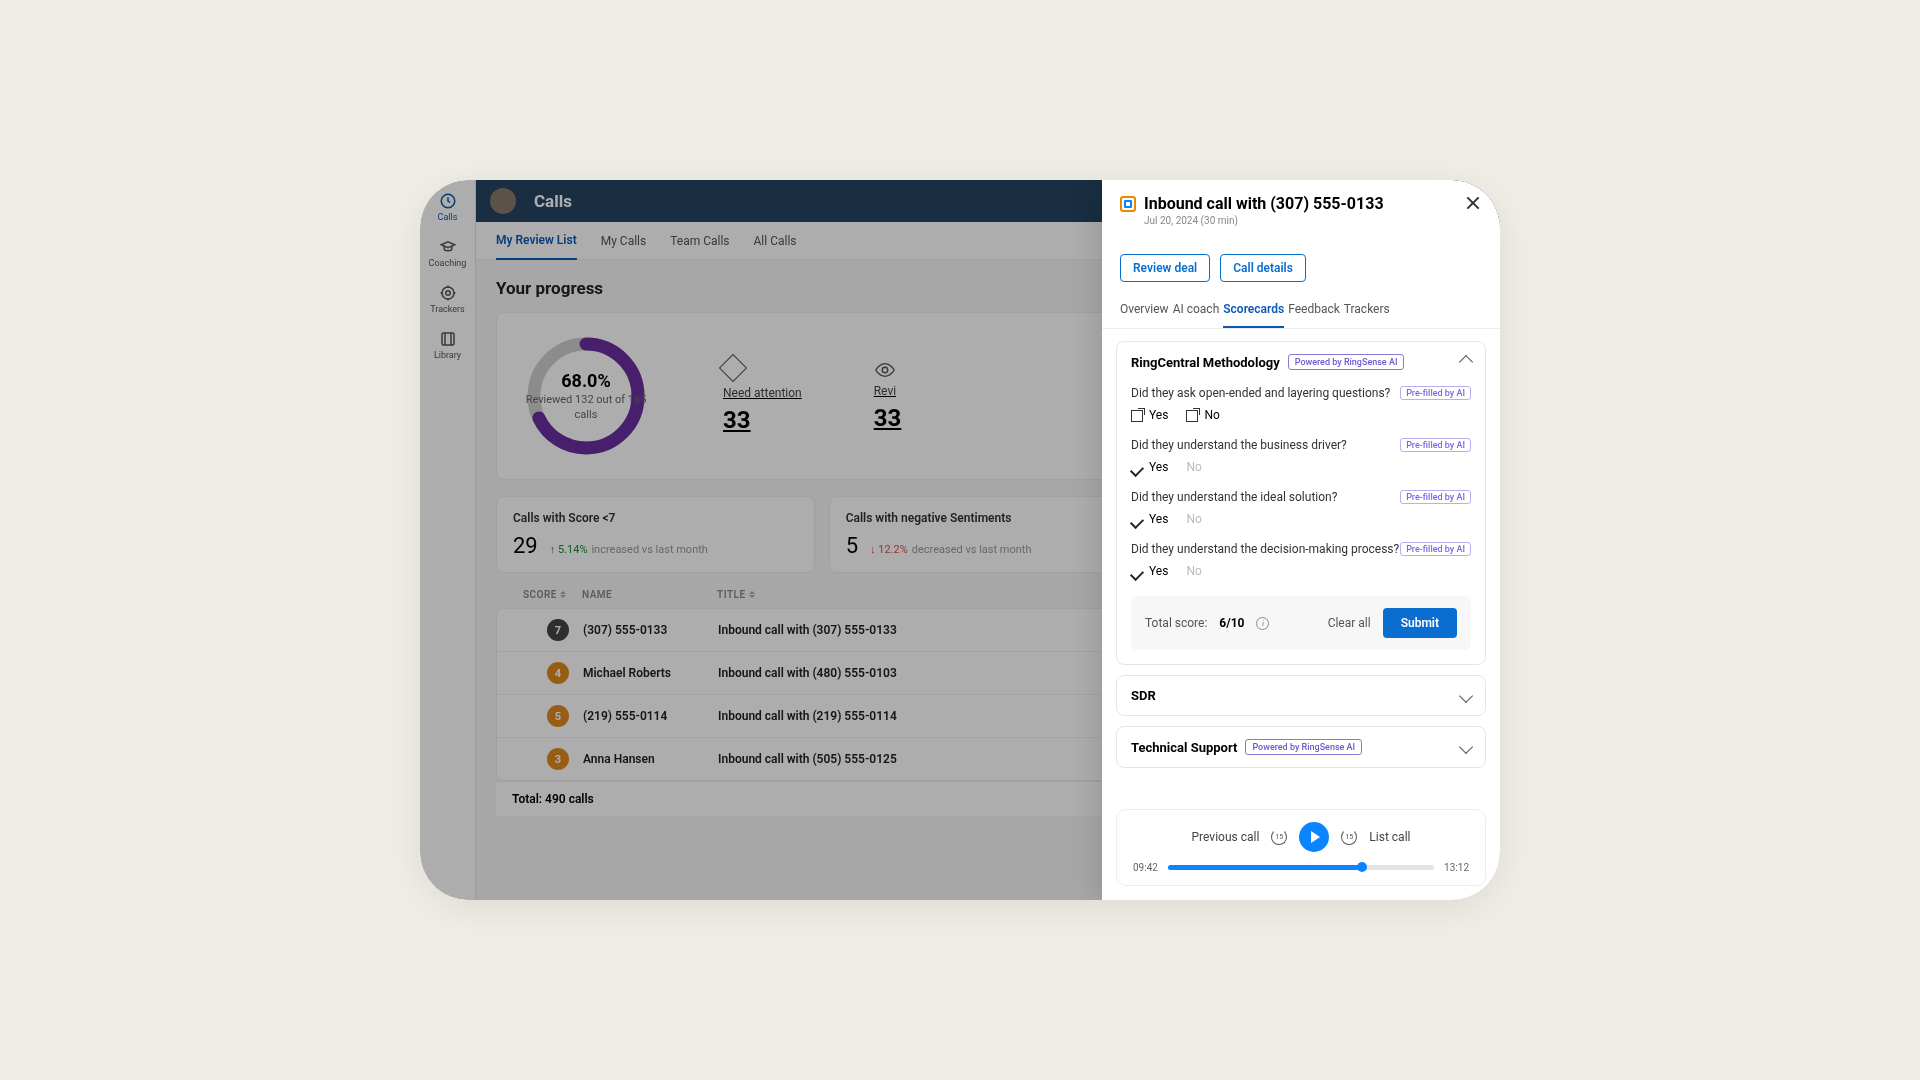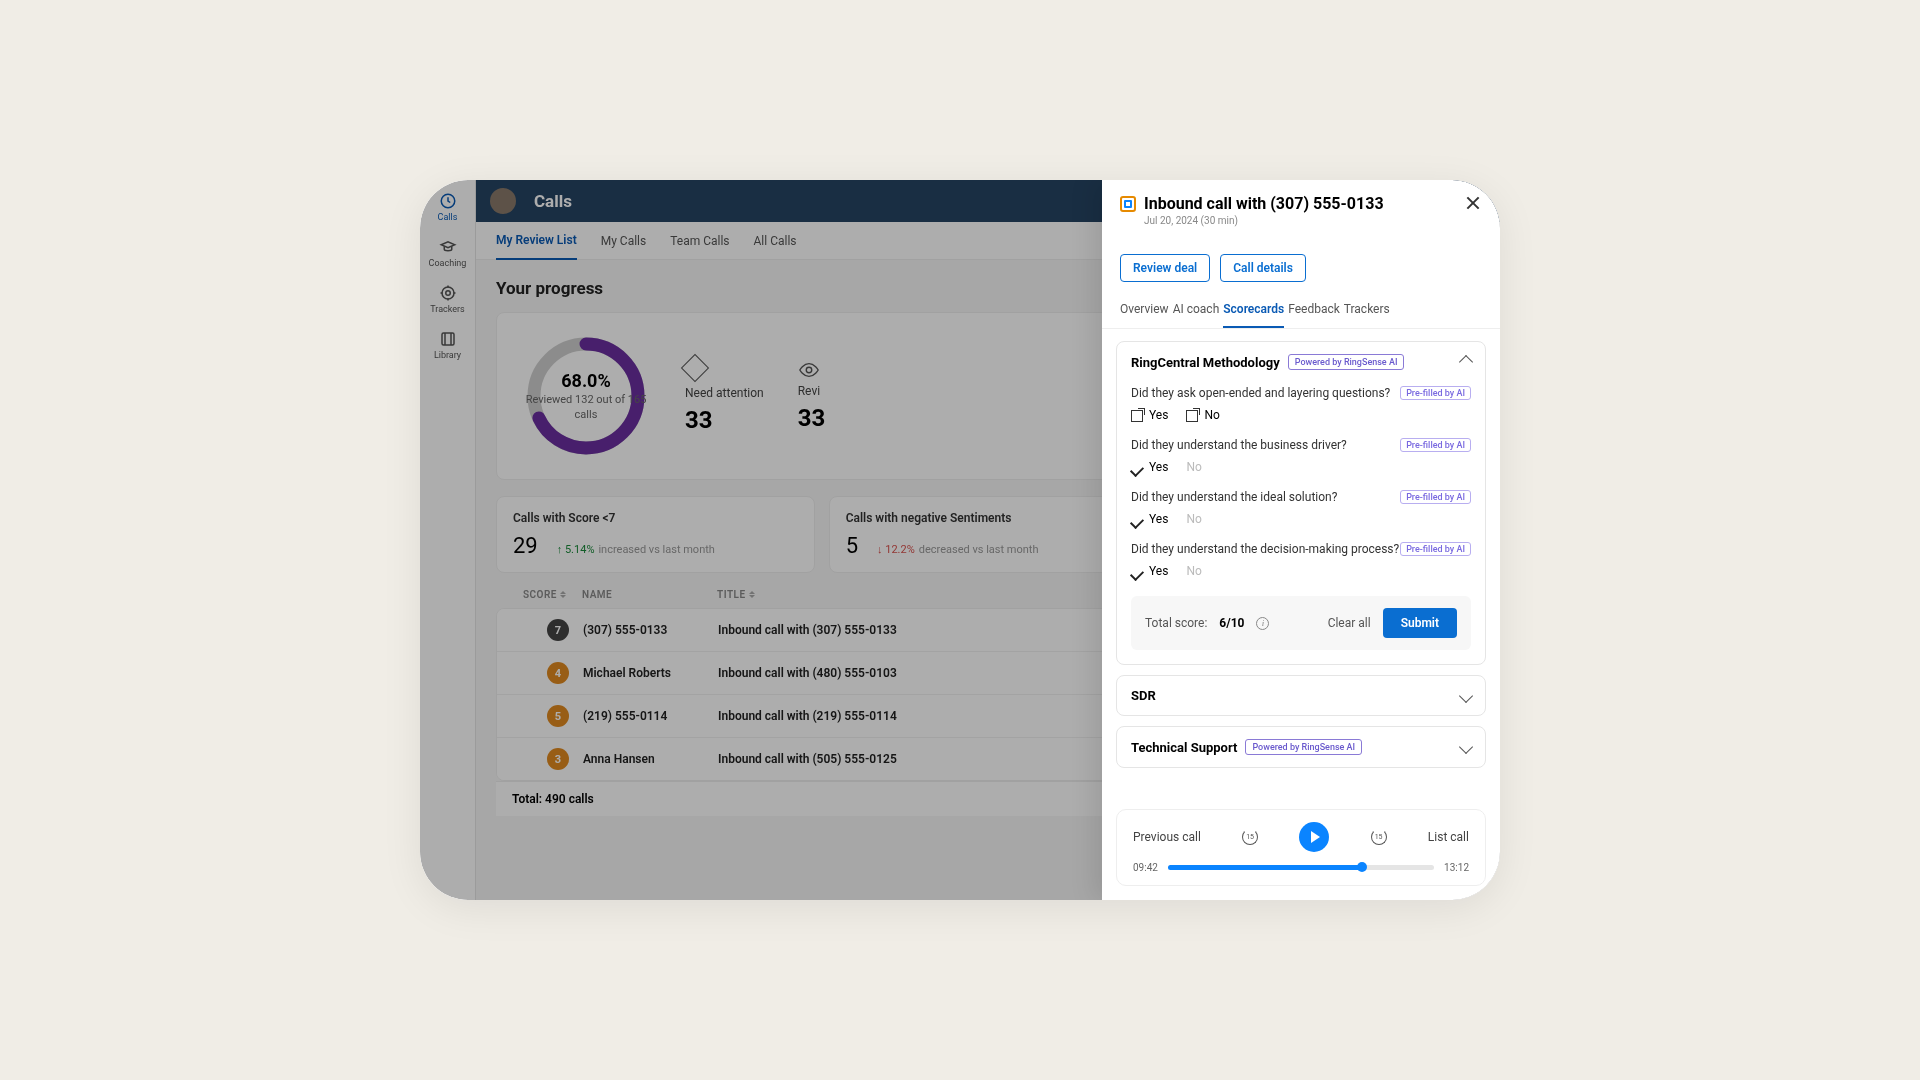--- a/index.html
+++ b/index.html
@@ -25,37 +25,37 @@
 
 .main { flex:1; display:flex; flex-direction:column; background:#f7f7f7; }
 
 .subtabs { height:38px; background:#fff; display:flex; align-items:center; padding:0 20px; gap:24px; font-size:12px; color:#555; border-bottom:1px solid #eee;}
 .subtabs .tab { padding:11px 0; cursor:pointer; }
 .subtabs .tab.active { color:#0a5ab4; border-bottom:2px solid #0a5ab4; font-weight:600; }
 
 .content { padding:18px 20px; overflow:hidden; }
 h2.pg { font-size:17px; font-weight:700; color:#222; margin-bottom:14px;}
 
-.progress-card { background:#fff; border:1px solid #eee; border-radius:8px; padding:18px 24px; display:flex; align-items:center; gap:34px; }
+.progress-card { background:#fff; border:1px solid #eee; border-radius:8px; padding:18px 24px; display:flex; align-items:center; gap:72px;text-decoration:underline; }
 .donut-wrap { position:relative; width:130px; height:130px; }
 .donut-wrap svg { transform:rotate(-90deg);}
 .donut-center { position:absolute; inset:0; display:flex; flex-direction:column; align-items:center; justify-content:center; }
 .donut-center .pct { font-size:18px; font-weight:700; }
 .donut-center .sub { font-size:11px; color:#666; text-align:center; line-height:1.3; margin-top:2px;}
 .stat { text-align:left;}
 .stat .lbl { font-size:12px; color:#444; margin-bottom:6px;}
 .stat .val { font-size:24px; font-weight:700;}
 .stat-ic { width:20px; height:20px; border:1.5px solid #555; margin-bottom:8px;}
 .diamond { transform:rotate(45deg); }
 
 .cards-row { display:flex; gap:14px; margin-top:16px; }
 .mini-card { background:#fff; border:1px solid #eee; border-radius:8px; padding:14px 16px; flex:1; min-width:0;}
 .mini-card .t { font-size:12px; font-weight:600; color:#333; margin-bottom:8px;}
 .mini-card .big { font-size:22px; font-weight:400; display:inline-block; margin-right:8px;}
-.mini-card .delta { font-size:11px;margin-left:7px; }
+.mini-card .delta { font-size:11px; }
 .up { color:#1a8a3a;}
 .down { color:#d9534f;}
 .muted { color:#999; font-size:11px;}
 .tracker-title { font-size:20px; font-weight:700; margin-top:4px;}
 
 
 .table-head { display:flex; padding:16px 16px 8px; font-size:10px; color:#888; font-weight:600; letter-spacing:0.5px;}
 .col-score{width:70px; text-align:right; padding-right:14px;}
 .col-name{width:135px;}
 .col-title{flex:1;}
@@ -106,21 +106,21 @@
 .score-bar { background:#f7f7f7; margin:6px 14px 14px; border-radius:6px; padding:12px 14px; display:flex; align-items:center; gap:12px; font-size:12px;}
 .score-bar .sl { color:#555;}
 .score-bar .sv { font-weight:700;}
 .info-ic{width:13px;height:13px;border:1.2px solid #888;border-radius:50%;position:relative;}
 .info-ic::after{content:'i';position:absolute;inset:0;text-align:center;font-size:9px;color:#888;line-height:11px;font-style:italic;font-family:serif;}
 .clear-link { margin-left:auto; color:#555; cursor:pointer;}
 .btn-primary { background:#0a6ed1; color:#fff; border:none; font-size:12px; font-weight:600; padding:8px 18px; border-radius:4px; cursor:pointer;}
 
 
 .player { margin:6px 14px 14px; border:1px solid #eee; border-radius:10px; padding:12px 16px;}
-.player-top { display:flex; align-items:center; justify-content:space-between; gap:4px; font-size:12px; color:#444;}
+.player-top { display:flex; align-items:center; justify-content:center; gap:12px; font-size:12px; color:#444;}
 .play-btn { width:30px; height:30px; background:#0a84ff; border-radius:50%; display:flex; align-items:center; justify-content:center; cursor:pointer;}
 .play-tri { width:0; height:0; border-left:9px solid #fff; border-top:6px solid transparent; border-bottom:6px solid transparent; margin-left:2px;}
 .skip-ic { width:16px; height:16px; border:1.5px solid #555; border-radius:50%; border-top-color:transparent; position:relative; font-size:7px; display:flex; align-items:center; justify-content:center; color:#555;}
 .pl-row2 { display:flex; align-items:center; gap:10px; margin-top:10px; font-size:10px; color:#666;}
 .track { flex:1; height:5px; background:#e5e5e5; border-radius:3px; position:relative;}
 .track-fill { position:absolute; left:0; top:0; bottom:0; background:#0a84ff; border-radius:3px;}
 .track-knob { position:absolute; top:-3px; width:10px; height:10px; background:#0a84ff; border-radius:50%;}
 
 .sort-ic{display:inline-block;width:8px;margin-left:3px;}
 .sort-ic::before{content:'';display:block;width:0;height:0;border-left:3px solid transparent;border-right:3px solid transparent;border-bottom:3px solid #aaa;margin-bottom:1px;}

